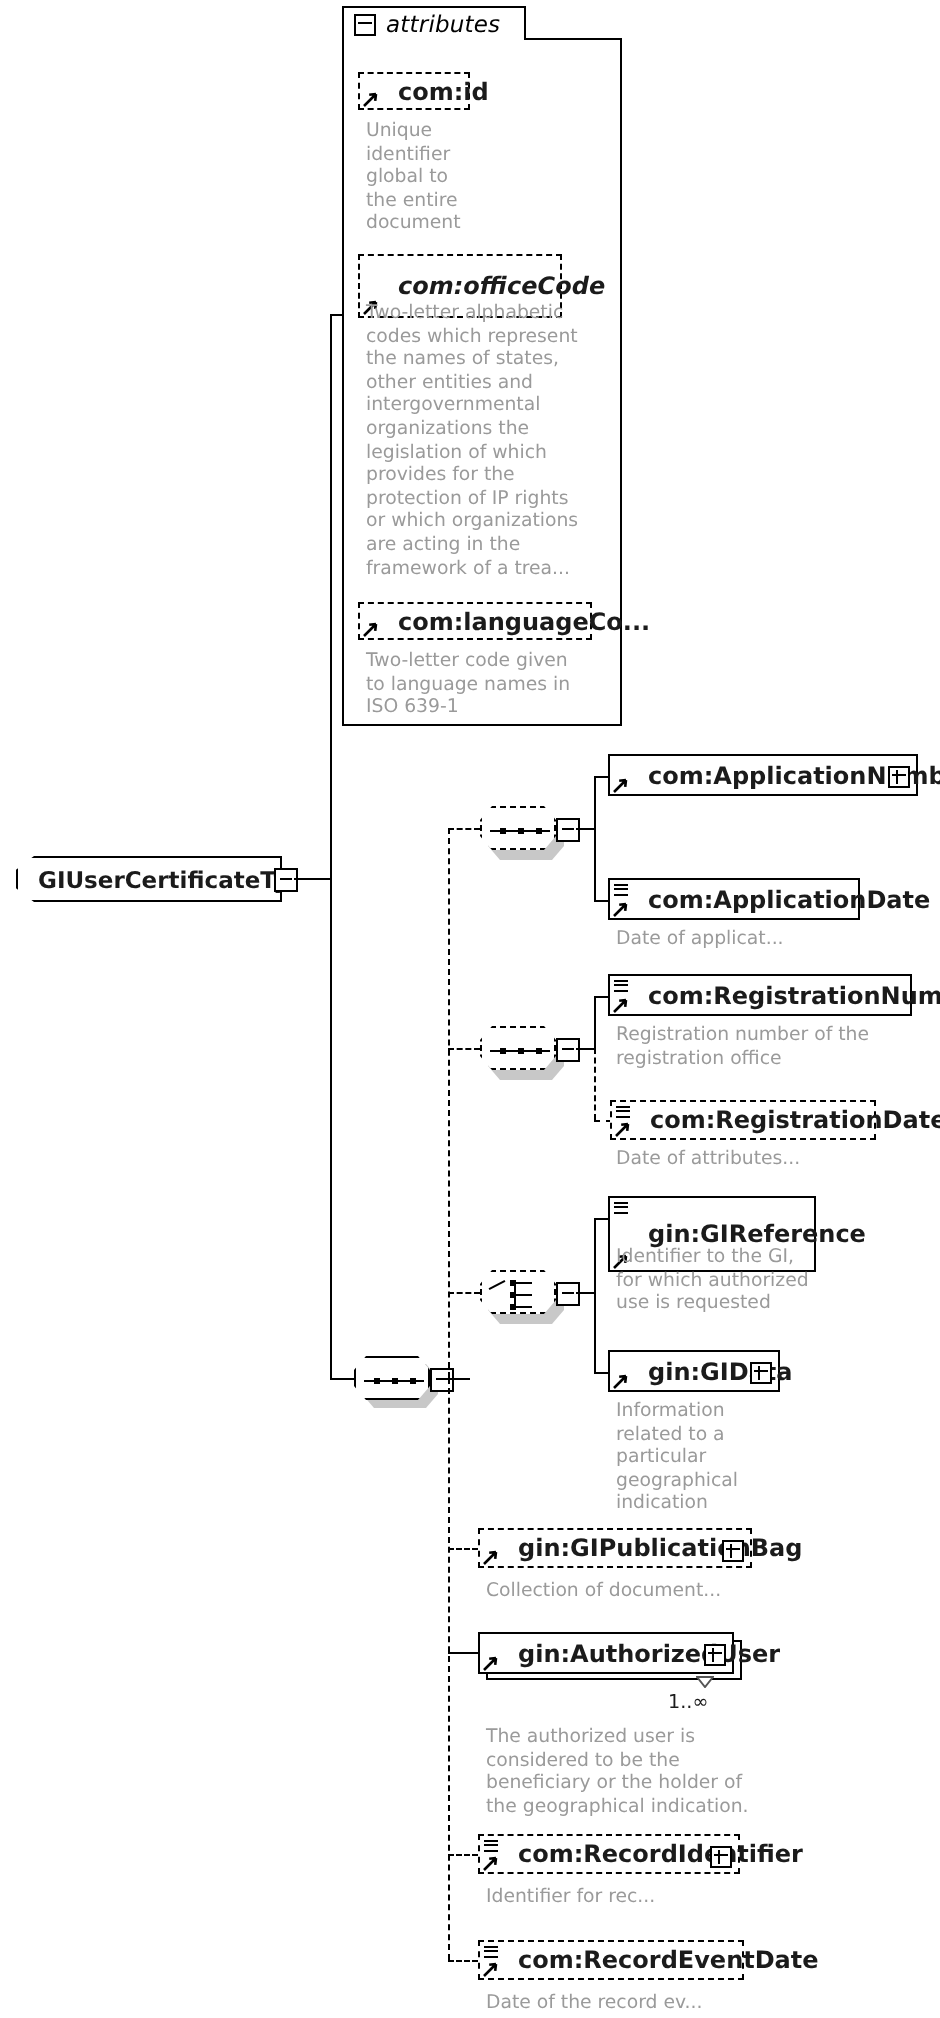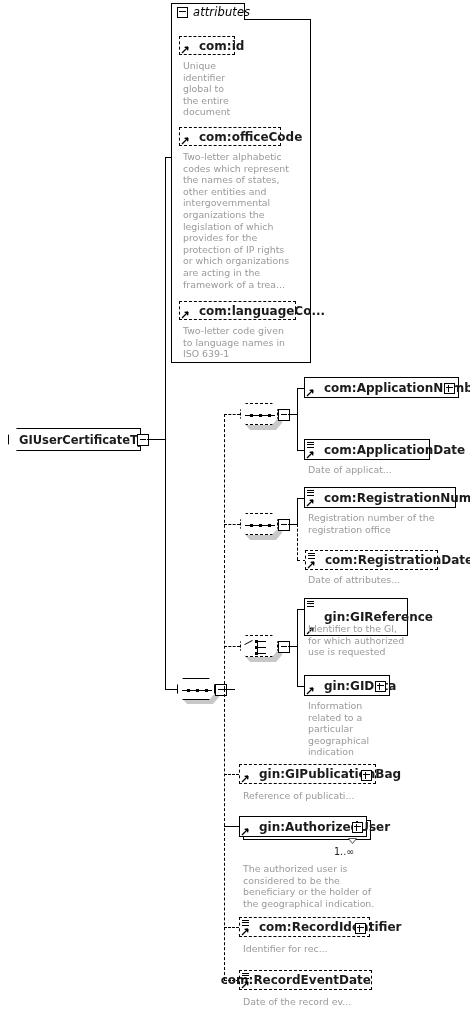--- a/index.html
+++ b/index.html
@@ -92,40 +92,40 @@
 
   .card{position:absolute;font-size:9.6px;color:#1b1b1b;}
   .cardmark{position:absolute;width:9px;height:6px;}
 </style>
 </head>
 <body>
 
 <div class="canvas">
 
   <div class="attrs-panel" style="left:171px;top:19px;width:140px;height:344px;"></div>
-  <div class="attrs-tab" style="left:171px;top:3px;width:74px;height:17px;">
+  <div class="attrs-tab" style="left:171px;top:3px;width:92px;height:17px;">
     <span class="mbox"></span>
     <span class="lbl">attributes</span>
   </div>
 
   <div class="shadow" style="left:183px;top:43px;width:56px;height:18px;"></div>
   <div class="node opt" style="left:179px;top:36px;width:56px;height:19px;">
     <svg class="refarrow" viewBox="0 0 8 8" style="left:1px;bottom:0px;">
       <path d="M1 7 L7 1 M7 1 L3.6 1.4 M7 1 L6.6 4.4" stroke="#000" stroke-width="1.3" fill="none"></path>
     </svg>
     <span class="nm attr">com:id</span>
   </div>
   <div class="doc" style="left:183px;top:60px;width:120px;">Unique
 identifier
 global to
 the entire
 document</div>
 
   <div class="shadow" style="left:183px;top:134px;width:102px;height:18px;"></div>
-  <div class="node opt" style="left:179px;top:127px;width:102px;height:19px;">
+  <div class="node opt" style="left:179px;top:127px;width:102px;height:32px;font-style:italic;">
     <svg class="refarrow" viewBox="0 0 8 8" style="left:1px;bottom:0px;">
       <path d="M1 7 L7 1 M7 1 L3.6 1.4 M7 1 L6.6 4.4" stroke="#000" stroke-width="1.3" fill="none"></path>
     </svg>
     <span class="nm attr">com:officeCode</span>
   </div>
   <div class="doc" style="left:183px;top:151px;width:122px;">Two-letter alphabetic
 codes which represent
 the names of states,
 other entities and
 intergovernmental
@@ -312,21 +312,21 @@
 
   <div class="ln-h dash" style="left:224px;top:774px;width:15px;"></div>
   <div class="shadow" style="left:243px;top:772px;width:137px;height:19px;"></div>
   <div class="node opt" style="left:239px;top:764px;width:137px;height:20px;">
     <svg class="refarrow" viewBox="0 0 8 8" style="left:1px;bottom:0px;">
       <path d="M1 7 L7 1 M7 1 L3.6 1.4 M7 1 L6.6 4.4" stroke="#000" stroke-width="1.3" fill="none"></path>
     </svg>
     <span class="nm attr">gin:GIPublicationBag</span>
     <span class="expand" style="right:3px;top:5px;"></span>
   </div>
-  <div class="doc" style="left:243px;top:790px;width:180px;">Reference of publicati...</div>
+  <div class="doc" style="left:243px;top:790px;width:180px;">Collection of document...</div>
 
   <div class="ln-h" style="left:224px;top:826px;width:15px;"></div>
   <div class="shadow" style="left:245px;top:832px;width:128px;height:10px;"></div>
   <div class="stack" style="left:243px;top:820px;width:128px;height:20px;"></div>
   <div class="node" style="left:239px;top:816px;width:128px;height:21px;">
     <svg class="refarrow" viewBox="0 0 8 8" style="left:1px;bottom:0px;">
       <path d="M1 7 L7 1 M7 1 L3.6 1.4 M7 1 L6.6 4.4" stroke="#000" stroke-width="1.3" fill="none"></path>
     </svg>
     <span class="nm attr">gin:AuthorizedUser</span>
     <span class="expand" style="right:3px;top:5px;"></span>
@@ -351,21 +351,21 @@
     <svg class="refarrow" viewBox="0 0 8 8" style="left:1px;bottom:0px;">
       <path d="M1 7 L7 1 M7 1 L3.6 1.4 M7 1 L6.6 4.4" stroke="#000" stroke-width="1.3" fill="none"></path>
     </svg>
     <span class="nm attr">com:RecordIdentifier</span>
     <span class="expand" style="right:3px;top:5px;"></span>
   </div>
   <div class="doc" style="left:243px;top:943px;width:180px;">Identifier for rec...</div>
 
   <div class="ln-h dash" style="left:224px;top:980px;width:15px;"></div>
   <div class="shadow" style="left:243px;top:978px;width:133px;height:19px;"></div>
-  <div class="node opt" style="left:239px;top:970px;width:133px;height:20px;justify-content:flex-end;">
+  <div class="node opt" style="left:239px;top:970px;width:133px;height:20px;">
     <span class="stype">
         <i></i>
         <i></i>
         <i></i>
       </span>
     <svg class="refarrow" viewBox="0 0 8 8" style="left:1px;bottom:0px;">
       <path d="M1 7 L7 1 M7 1 L3.6 1.4 M7 1 L6.6 4.4" stroke="#000" stroke-width="1.3" fill="none"></path>
     </svg>
     <span class="nm attr">com:RecordEventDate</span>
   </div>

